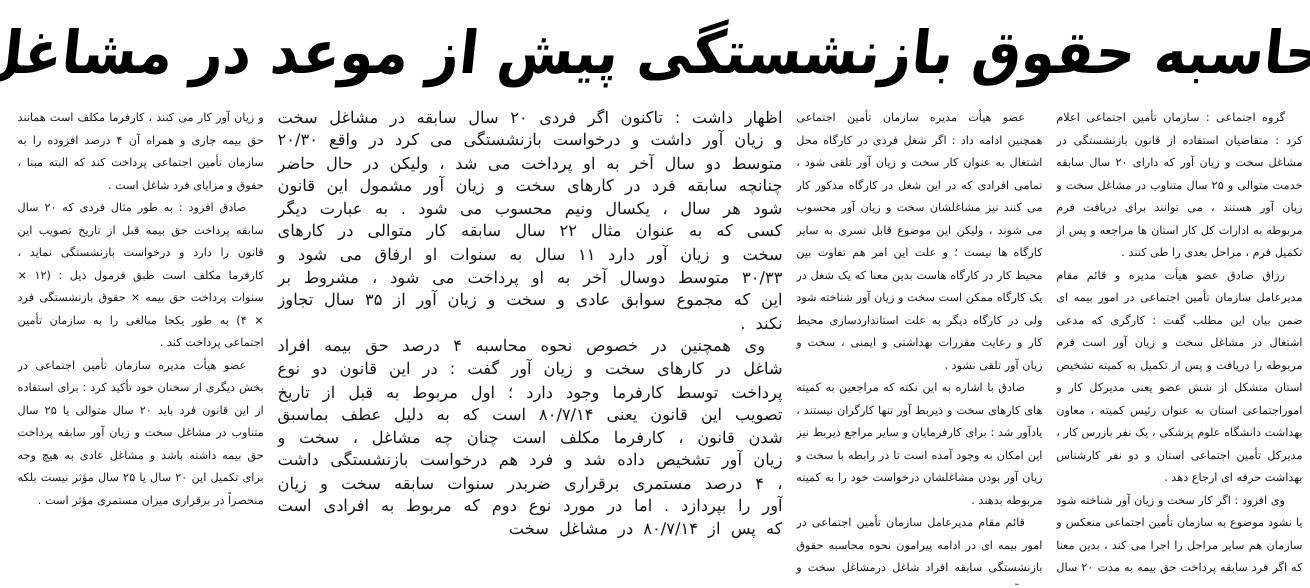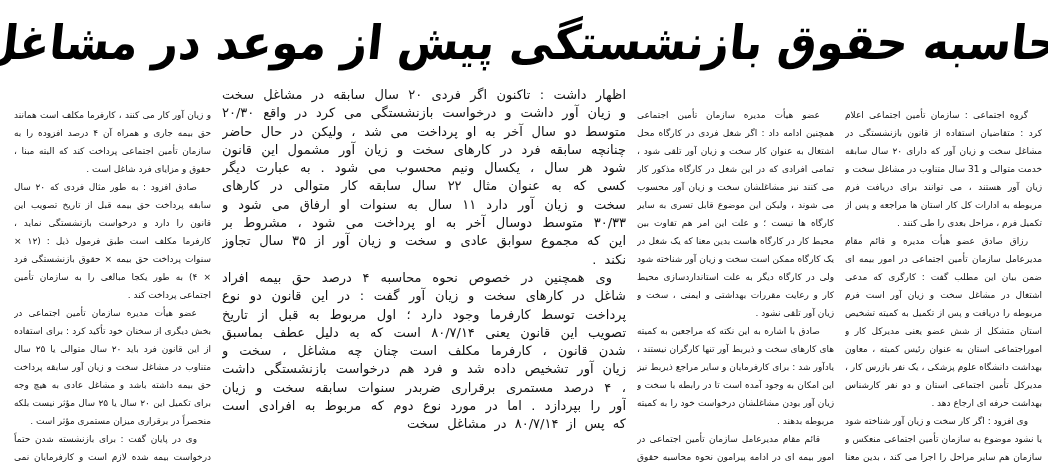--- a/index.html
+++ b/index.html
@@ -23,53 +23,52 @@
     position:absolute;top:86px;right:6px;left:6px;bottom:2px;
     display:flex;flex-direction:row;column-gap:11px;
     overflow:hidden;
   }
   .col{
     text-align:justify;
     overflow:hidden;
   }
   .col-narrow{
     width:197px;flex:0 0 197px;
-    font-size:9px;line-height:18px;margin-top:20px;
+    font-size:9px;line-height:18px;
   }
   .col-wide{
     width:404px;flex:0 0 404px;
     font-size:13px;line-height:18.3px;
     word-spacing:4px;
   }
   .col p{margin:0;}
   .col p.indent{text-indent:14px;}
 </style>
 </head>
 <body>
 
 <div class="page">
 
   <h1 class="headline">نحوه محاسبه حقوق بازنشستگی پیش از موعد در مشاغل سخت</h1>
 
   <div class="columns">
     <div class="col col-narrow">
-        <p class="para indent">گروه اجتماعی : سازمان تأمین اجتماعی اعلام کرد : متقاضیان استفاده از قانون بازنشستگی در مشاغل سخت و زیان آور که دارای ۲۰ سال سابقه خدمت متوالی و 31 سال متناوب در مشاغل سخت و زیان آور هستند ، می توانند برای دریافت فرم مربوطه به ادارات کل کار استان ها مراجعه و پس از تکمیل فرم ، مراحل بعدی را طی کنند .</p>
+        <p class="para indent">گروه اجتماعی : سازمان تأمین اجتماعی اعلام کرد : متقاضیان استفاده از قانون بازنشستگی در مشاغل سخت و زیان آور که دارای ۲۰ سال سابقه خدمت متوالی و ۲۵ سال متناوب در مشاغل سخت و زیان آور هستند ، می توانند برای دریافت فرم مربوطه به ادارات کل کار استان ها مراجعه و پس از تکمیل فرم ، مراحل بعدی را طی کنند .</p>
         <p class="para indent">رزاق صادق عضو هیأت مدیره و قائم مقام مدیرعامل سازمان تأمین اجتماعی در امور بیمه ای ضمن بیان این مطلب گفت : کارگری که مدعی اشتغال در مشاغل سخت و زیان آور است فرم مربوطه را دریافت و پس از تکمیل به کمیته تشخیص استان متشکل از شش عضو یعنی مدیرکل کار و اموراجتماعی استان به عنوان رئیس کمیته ، معاون بهداشت دانشگاه علوم پزشکی ، یک نفر بازرس کار ، مدیرکل تأمین اجتماعی استان و دو نفر کارشناس بهداشت حرفه ای ارجاع دهد .</p>
         <p class="para indent">وی افزود : اگر کار سخت و زیان آور شناخته شود یا نشود موضوع به سازمان تأمین اجتماعی منعکس و سازمان هم سایر مراحل را اجرا می کند ، بدین معنا که اگر فرد سابقه پرداخت حق بیمه به مدت ۲۰ سال متوالی یا ۲۵ سال متناوب در کارهای سخت و زیان آور</p>
       </div>
     <div class="col col-narrow">
         <p class="para indent">عضو هیأت مدیره سازمان تأمین اجتماعی همچنین ادامه داد : اگر شغل فردی در کارگاه محل اشتغال به عنوان کار سخت و زیان آور تلقی شود ، تمامی افرادی که در این شغل در کارگاه مذکور کار می کنند نیز مشاغلشان سخت و زیان آور محسوب می شوند ، ولیکن این موضوع قابل تسری به سایر کارگاه ها نیست ؛ و علت این امر هم تفاوت بین محیط کار در کارگاه هاست بدین معنا که یک شغل در یک کارگاه ممکن است سخت و زیان آور شناخته شود ولی در کارگاه دیگر به علت استانداردسازی محیط کار و رعایت مقررات بهداشتی و ایمنی ، سخت و زیان آور تلقی نشود .</p>
         <p class="para indent">صادق با اشاره به این نکته که مراجعین به کمیته های کارهای سخت و ذیربط آور تنها کارگران نیستند ، یادآور شد : برای کارفرمایان و سایر مراجع ذیربط نیز این امکان به وجود آمده است تا در رابطه با سخت و زیان آور بودن مشاغلشان درخواست خود را به کمیته مربوطه بدهند .</p>
         <p class="para indent">قائم مقام مدیرعامل سازمان تأمین اجتماعی در امور بیمه ای در ادامه پیرامون نحوه محاسبه حقوق بازنشستگی سابقه افراد شاغل درمشاغل سخت و زیان آور با ذکر مثالی</p>
       </div>
     <div class="col col-wide">
         <p class="para">اظهار داشت : تاکنون اگر فردی ۲۰ سال سابقه در مشاغل سخت و زیان آور داشت و درخواست بازنشستگی می کرد در واقع ۲۰/۳۰ متوسط دو سال آخر به او پرداخت می شد ، ولیکن در حال حاضر چنانچه سابقه فرد در کارهای سخت و زیان آور مشمول این قانون شود هر سال ، یکسال ونیم محسوب می شود . به عبارت دیگر کسی که به عنوان مثال ۲۲ سال سابقه کار متوالی در کارهای سخت و زیان آور دارد ۱۱ سال به سنوات او ارفاق می شود و ۳۰/۳۳ متوسط دوسال آخر به او پرداخت می شود ، مشروط بر این که مجموع سوابق عادی و سخت و زیان آور از ۳۵ سال تجاوز نکند .</p>
         <p class="para indent">وی همچنین در خصوص نحوه محاسبه ۴ درصد حق بیمه افراد شاغل در کارهای سخت و زیان آور گفت : در این قانون دو نوع پرداخت توسط کارفرما وجود دارد ؛ اول مربوط به قبل از تاریخ تصویب این قانون یعنی ۸۰/۷/۱۴ است که به دلیل عطف بماسبق شدن قانون ، کارفرما مکلف است چنان چه مشاغل ، سخت و زیان آور تشخیص داده شد و فرد هم درخواست بازنشستگی داشت ، ۴ درصد مستمری برقراری ضربدر سنوات سابقه سخت و زیان آور را بپردازد . اما در مورد نوع دوم که مربوط به افرادی است که پس از ۸۰/۷/۱۴ در مشاغل سخت</p>
       </div>
     <div class="col col-narrow">
         <p class="para">و زیان آور کار می کنند ، کارفرما مکلف است همانند حق بیمه جاری و همراه آن ۴ درصد افزوده را به سازمان تأمین اجتماعی پرداخت کند که البته مبنا ، حقوق و مزایای فرد شاغل است .</p>
         <p class="para indent">صادق افزود : به طور مثال فردی که ۲۰ سال سابقه پرداخت حق بیمه قبل از تاریخ تصویب این قانون را دارد و درخواست بازنشستگی نماید ، کارفرما مکلف است طبق فرمول ذیل : (۱۲ × سنوات پرداخت حق بیمه × حقوق بازنشستگی فرد × ۴) به طور یکجا مبالغی را به سازمان تأمین اجتماعی پرداخت کند .</p>
         <p class="para indent">عضو هیأت مدیره سازمان تأمین اجتماعی در بخش دیگری از سخنان خود تأکید کرد : برای استفاده از این قانون فرد باید ۲۰ سال متوالی یا ۲۵ سال متناوب در مشاغل سخت و زیان آور سابقه پرداخت حق بیمه داشته باشد و مشاغل عادی به هیچ وجه برای تکمیل این ۲۰ سال یا ۲۵ سال مؤثر نیست بلکه منحصراً در برقراری میزان مستمری مؤثر است .</p>
-        <p class="para indent">وی در پایان گفت : برای بازنشسته شدن حتماً درخواست بیمه شده لازم است و کارفرمایان نمی توانند رأساً به چنین کاری اقدام کنند .</p>
       </div>
   </div>
 
 </div>
 
 </body></html>

